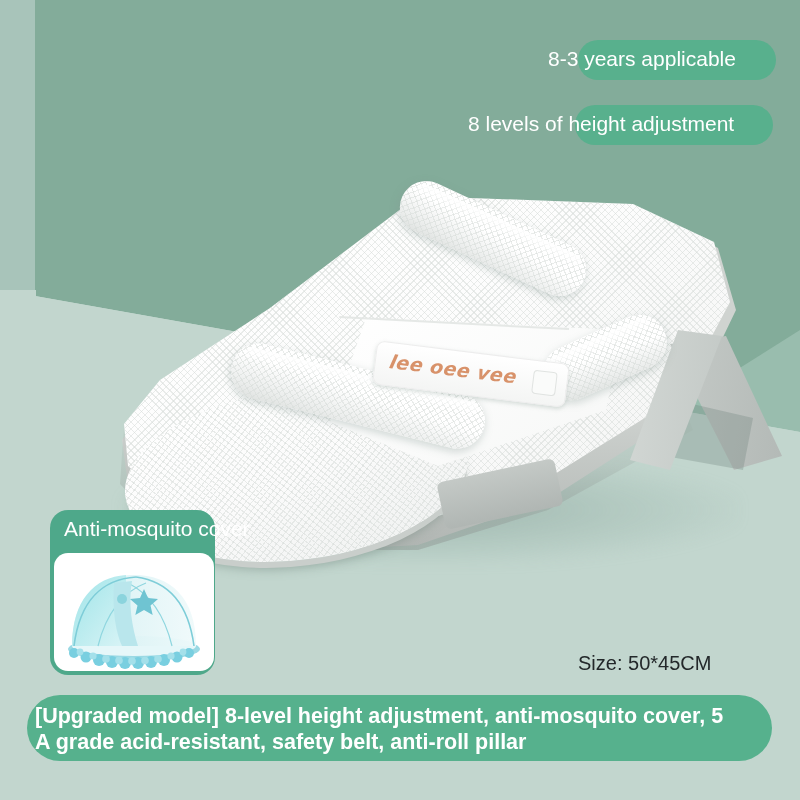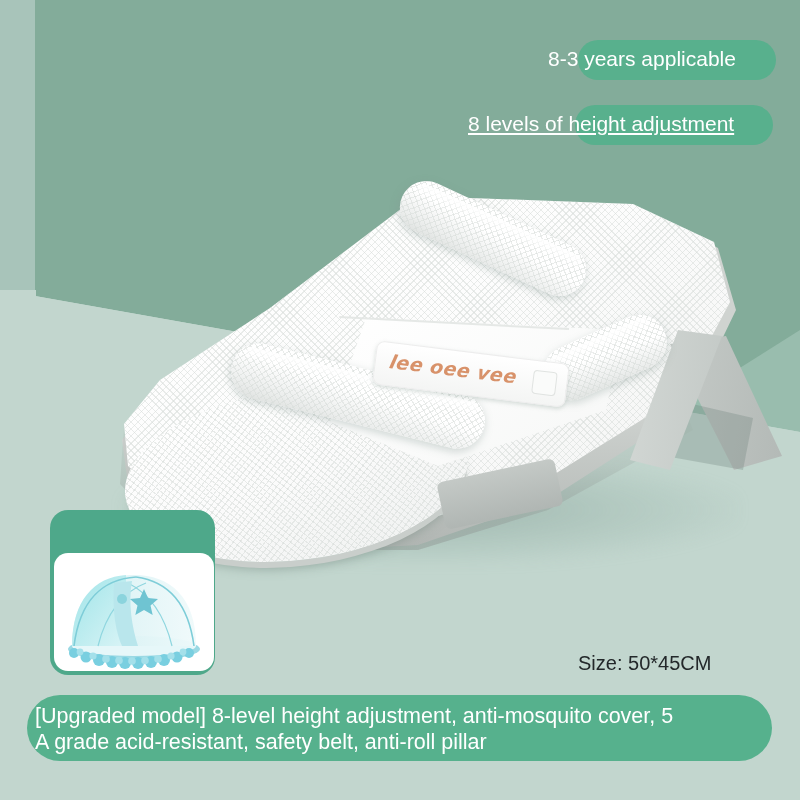--- a/index.html
+++ b/index.html
@@ -254,21 +254,21 @@
     color: #ffffff;
     white-space: nowrap;
     z-index: 6;
     font-weight: 400;
   }
 
   #badge-age-pill   { left: 578px; top: 40px;  width: 198px; height: 40px; }
   #badge-age-text   { left: 548px; top: 47px;  font-size: 21px; }
 
   #badge-height-pill{ left: 575px; top: 105px; width: 198px; height: 40px; }
-  #badge-height-text{ left: 468px; top: 112px; font-size: 21px; text-decoration: underline; }
+  #badge-height-text{ left: 468px; top: 112px; font-size: 21px; }
 
   
   #mosquito-panel {
     position: absolute;
     left: 50px; top: 510px;
     width: 165px; height: 165px;
     background: #4ea88a;
     border-radius: 18px;
     z-index: 5;
   }
@@ -312,20 +312,21 @@
   }
   #desc-text {
     position: absolute;
     left: 35px; top: 703px;
     width: 760px;
     font-size: 21.5px;
     line-height: 26px;
     color: #ffffff;
     z-index: 6;
     white-space: pre-line;
+    font-weight: bold;
   }
 </style>
 </head>
 <body>
 
 <div id="scene">
 
   <div class="bg-wall-main"></div>
   <div class="bg-wall-left"></div>
   <div class="bg-wall-shadow"></div>
@@ -375,20 +376,21 @@
     </div>
   </div>
 
   <div class="pill" id="badge-age-pill"></div>
   <div class="pill-text" id="badge-age-text">8-3 years applicable</div>
 
   <div class="pill" id="badge-height-pill"></div>
   <div class="pill-text" id="badge-height-text">8 levels of height adjustment</div>
 
   <div id="mosquito-panel"></div>
+  <div id="mosquito-title">Anti-mosquito cover</div>
   <div id="mosquito-thumb">
     <svg width="160" height="118" viewBox="0 0 160 118">
       <defs>
         <linearGradient id="netg" x1="0" y1="0" x2="1" y2="1">
           <stop offset="0%" stop-color="#9fe4e8"></stop>
           <stop offset="100%" stop-color="#d9f4f6"></stop>
         </linearGradient>
         <linearGradient id="meshg" x1="0" y1="0" x2="1" y2="0">
           <stop offset="0%" stop-color="#cdeef1"></stop>
           <stop offset="100%" stop-color="#eef9fa"></stop>

